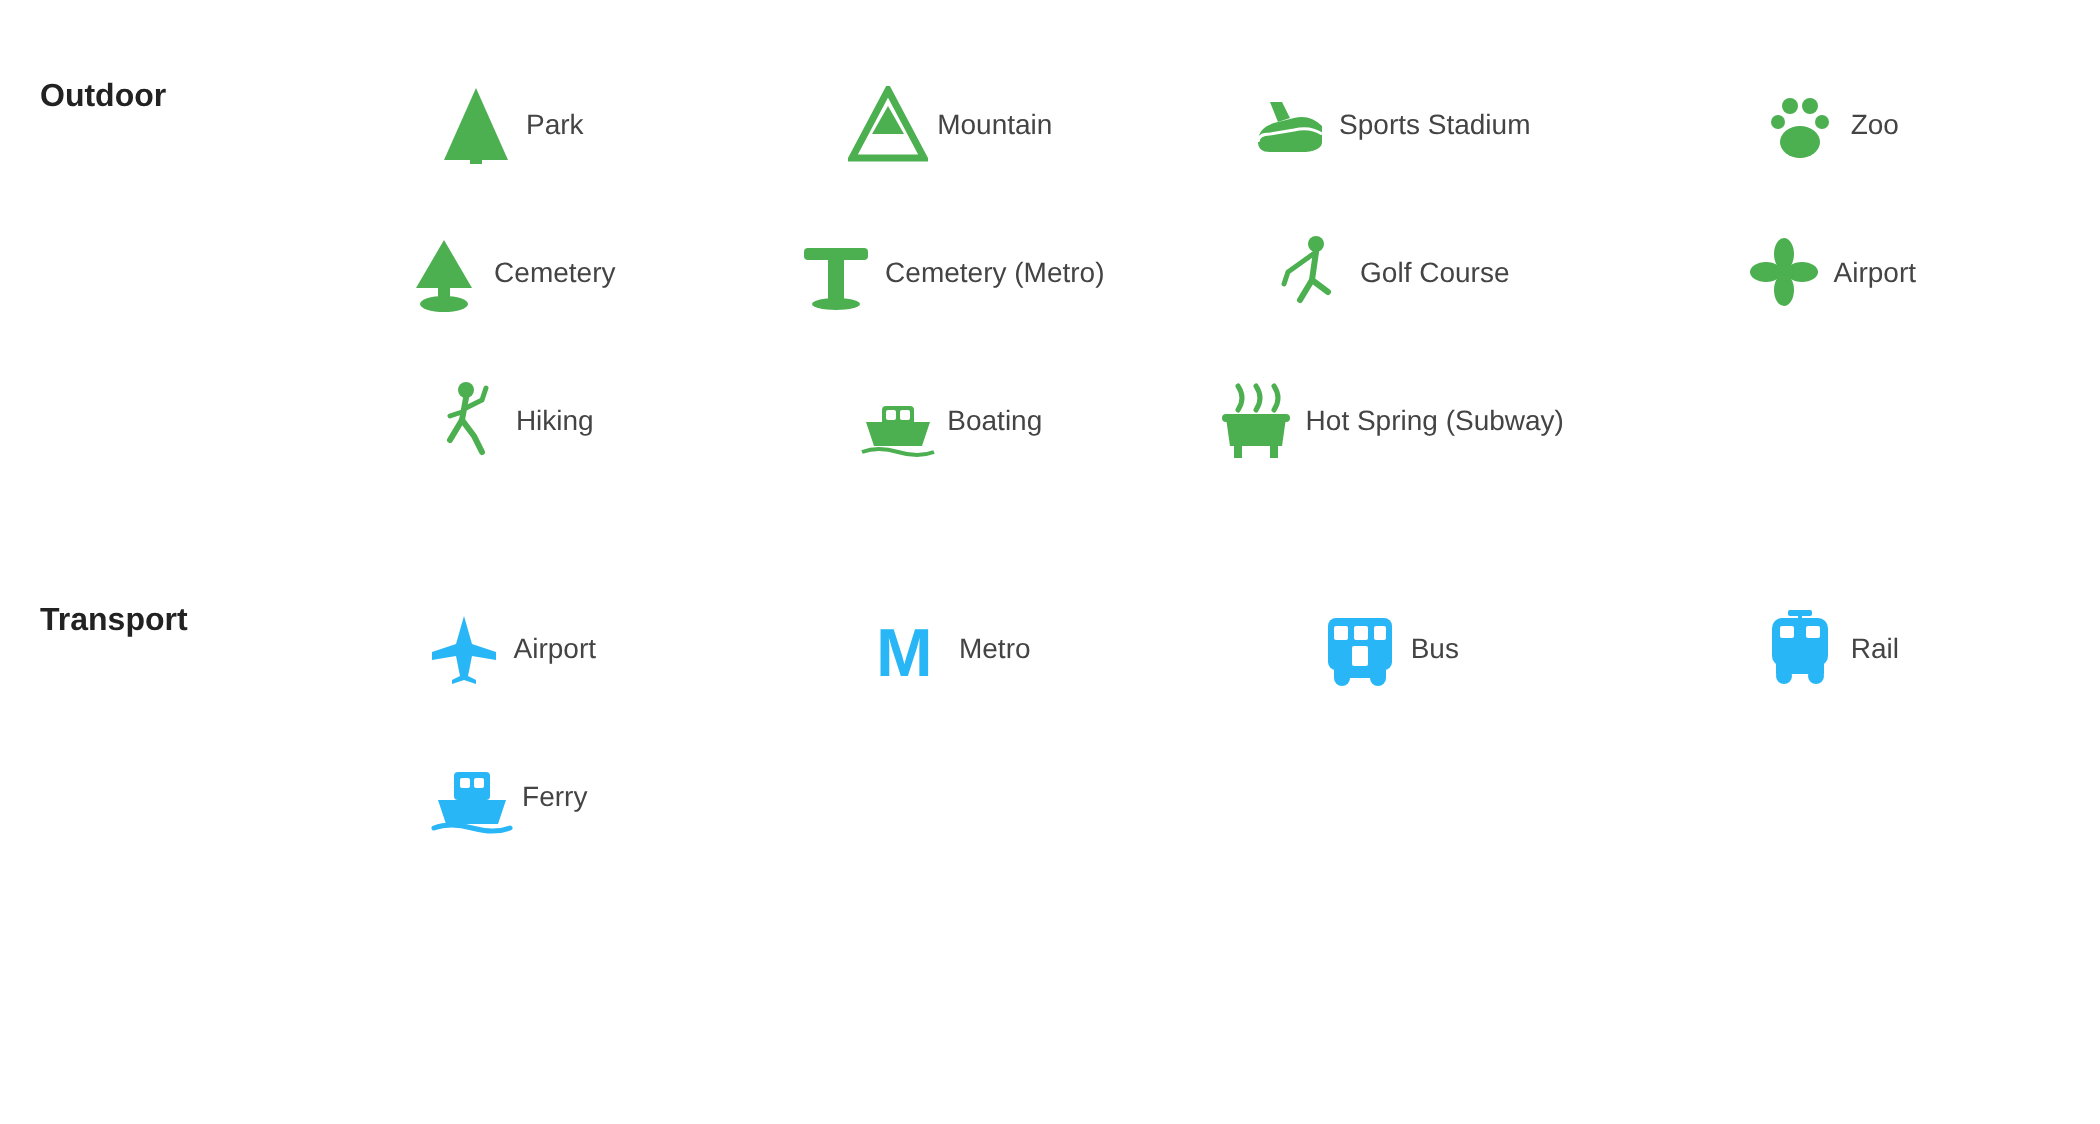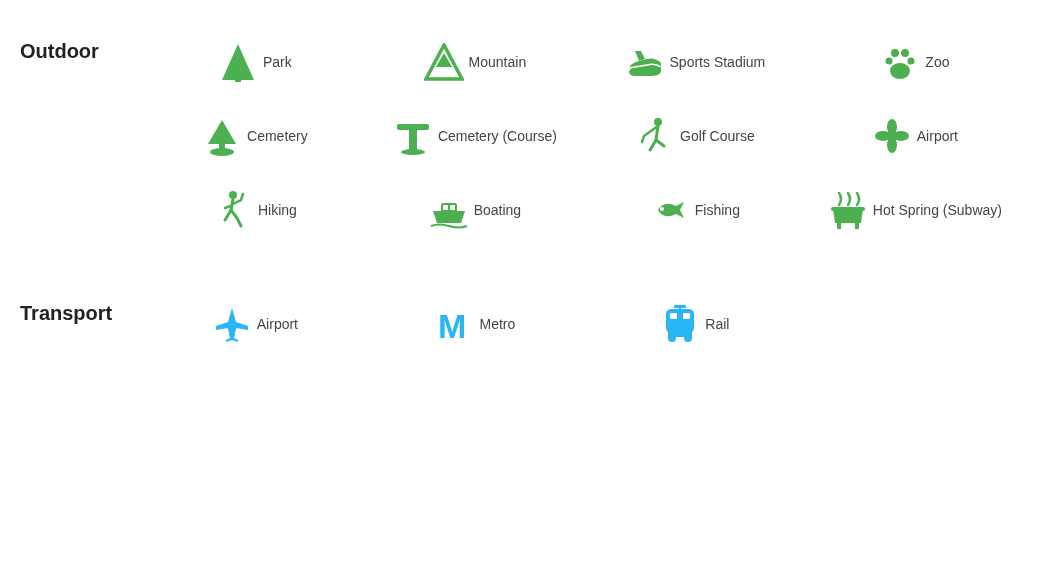--- a/index.html
+++ b/index.html
@@ -12,21 +12,21 @@
       min-height: 562px;
     }
     .page {
       padding: 30px 20px;
     }
     .section {
       margin-bottom: 20px;
     }
     .section-header {
       font-weight: 700;
-      font-size: 20px;
+      font-size: 16px;
       color: #222;
       width: 120px;
       display: inline-block;
       vertical-align: top;
       padding-top: 10px;
     }
     .section-content {
       display: inline-block;
       vertical-align: top;
       width: calc(100% - 130px);
@@ -129,21 +129,21 @@
 
         <div class="icon-item">
           <div class="icon-box">
             <svg width="38" height="40" viewBox="0 0 38 40">
 
               <rect x="3" y="8" width="32" height="6" rx="2" fill="#4CAF50"></rect>
               <rect x="15" y="8" width="8" height="26" fill="#4CAF50"></rect>
               <ellipse cx="19" cy="36" rx="12" ry="3" fill="#4CAF50"></ellipse>
             </svg>
           </div>
-          <span class="icon-label">Cemetery (Course)</span>
+          <span class="icon-label">Cemetery (Metro)</span>
         </div>
 
         <div class="icon-item">
           <div class="icon-box">
             <svg width="38" height="40" viewBox="0 0 38 40">
 
               <circle cx="22" cy="6" r="4" fill="#4CAF50"></circle>
               <path d="M22,10 L20,24 L14,34" stroke="#4CAF50" stroke-width="3" fill="none" stroke-linecap="round"></path>
               <path d="M20,24 L28,30" stroke="#4CAF50" stroke-width="3" fill="none" stroke-linecap="round"></path>
 
@@ -193,30 +193,20 @@
 
               <rect x="14" y="14" width="5" height="5" rx="1" fill="#fff"></rect>
               <rect x="21" y="14" width="5" height="5" rx="1" fill="#fff"></rect>
 
               <path d="M2,35 Q10,32 20,35 Q30,38 38,35" stroke="#4CAF50" stroke-width="2" fill="none"></path>
             </svg>
           </div>
           <span class="icon-label">Boating</span>
         </div>
 
-        <div class="icon-item">
-          <div class="icon-box">
-            <svg width="40" height="36" viewBox="0 0 40 36">
-
-              <path d="M8,18 Q14,8 26,14 L34,10 L30,18 L34,26 L26,22 Q14,28 8,18 Z" fill="#4CAF50"></path>
-              <circle cx="12" cy="17" r="2" fill="#fff"></circle>
-            </svg>
-          </div>
-          <span class="icon-label">Fishing</span>
-        </div>
 
         <div class="icon-item">
           <div class="icon-box">
             <svg width="38" height="42" viewBox="0 0 38 42">
 
               <path d="M10,16 Q14,10 10,4" stroke="#4CAF50" stroke-width="2.5" fill="none" stroke-linecap="round"></path>
               <path d="M19,16 Q23,10 19,4" stroke="#4CAF50" stroke-width="2.5" fill="none" stroke-linecap="round"></path>
               <path d="M28,16 Q32,10 28,4" stroke="#4CAF50" stroke-width="2.5" fill="none" stroke-linecap="round"></path>
 
               <path d="M4,20 L6,34 L32,34 L34,20 Z" fill="#4CAF50"></path>
@@ -257,40 +247,75 @@
           <div class="icon-box">
             <svg width="40" height="40" viewBox="0 0 40 40">
 
               <text x="4" y="34" font-size="34" font-weight="900" font-family="Arial,sans-serif" fill="#29B6F6">M</text>
             </svg>
           </div>
           <span class="icon-label">Metro</span>
         </div>
 
 
+        <div class="icon-item">
+          <div class="icon-box">
+            <svg width="38" height="42" viewBox="0 0 38 42">
+
+              <rect x="3" y="6" width="32" height="26" rx="4" fill="#29B6F6"></rect>
+
+              <rect x="6" y="10" width="7" height="7" rx="1" fill="#fff"></rect>
+              <rect x="16" y="10" width="7" height="7" rx="1" fill="#fff"></rect>
+              <rect x="26" y="10" width="6" height="7" rx="1" fill="#fff"></rect>
+
+              <rect x="15" y="20" width="8" height="10" rx="1" fill="#fff"></rect>
+
+              <circle cx="10" cy="36" r="4" fill="#29B6F6"></circle>
+              <circle cx="28" cy="36" r="4" fill="#29B6F6"></circle>
+              <rect x="6" y="30" width="26" height="6" fill="#29B6F6"></rect>
+            </svg>
+          </div>
+          <span class="icon-label">Bus</span>
+        </div>
 
         <div class="icon-item">
           <div class="icon-box">
             <svg width="36" height="42" viewBox="0 0 36 42">
 
               <rect x="4" y="6" width="28" height="24" rx="5" fill="#29B6F6"></rect>
               <rect x="8" y="10" width="7" height="6" rx="1" fill="#fff"></rect>
               <rect x="21" y="10" width="7" height="6" rx="1" fill="#fff"></rect>
 
               <rect x="12" y="2" width="12" height="3" rx="1" fill="#29B6F6"></rect>
               <rect x="17" y="2" width="2" height="6" fill="#29B6F6"></rect>
 
               <circle cx="10" cy="35" r="4" fill="#29B6F6"></circle>
               <circle cx="26" cy="35" r="4" fill="#29B6F6"></circle>
               <rect x="6" y="28" width="24" height="6" fill="#29B6F6"></rect>
             </svg>
           </div>
           <span class="icon-label">Rail</span>
         </div>
 
+        <div class="icon-item">
+          <div class="icon-box">
+            <svg width="42" height="40" viewBox="0 0 42 40">
+
+              <rect x="12" y="8" width="18" height="14" rx="2" fill="#29B6F6"></rect>
+
+              <rect x="15" y="11" width="5" height="5" rx="1" fill="#fff"></rect>
+              <rect x="22" y="11" width="5" height="5" rx="1" fill="#fff"></rect>
+
+              <path d="M4,22 L8,34 L34,34 L38,22 Z" fill="#29B6F6"></path>
+
+              <path d="M2,36 Q10,33 21,36 Q32,39 40,36" stroke="#29B6F6" stroke-width="2.5" fill="none" stroke-linecap="round"></path>
+            </svg>
+          </div>
+          <span class="icon-label">Ferry</span>
+        </div>
 
         <div class="icon-item"></div>
 
       </div>
     </div>
   </div>
 
 </div>
 
 </body></html>

